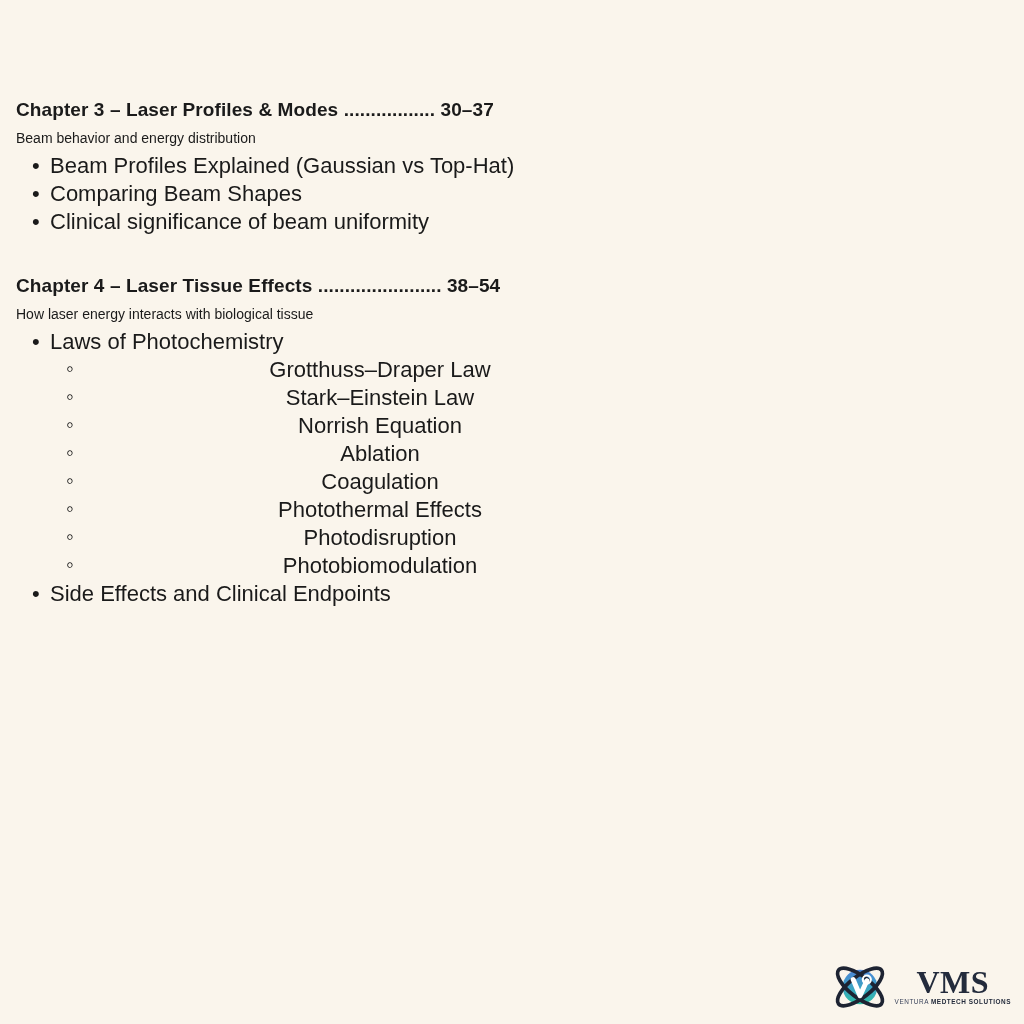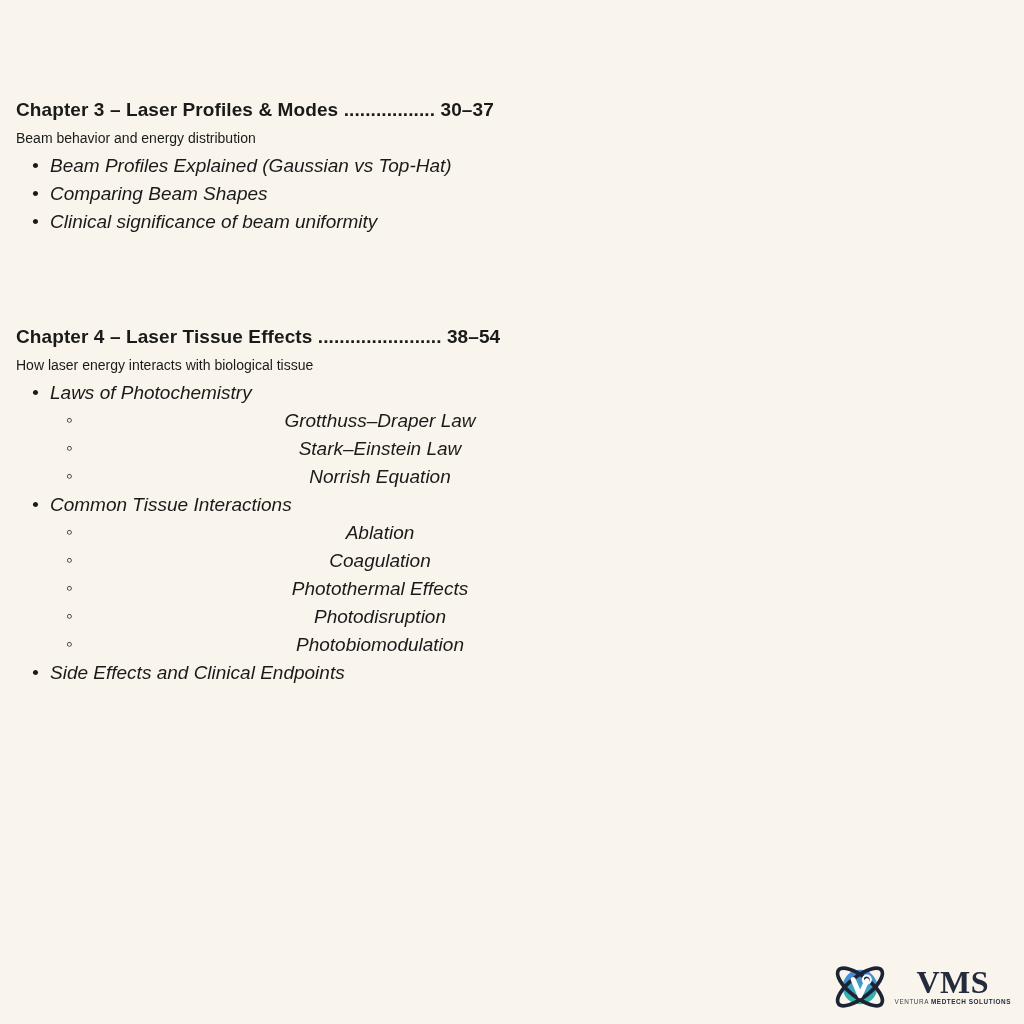--- a/index.html
+++ b/index.html
@@ -12,44 +12,43 @@
     position: relative;
     overflow: hidden;
   }
 
   .toc {
     position: absolute;
     left: 16px;
     top: 96px;
     width: 660px;
   }
-  .chapter + .chapter { margin-top: 87px; }
+  .chapter + .chapter { margin-top: 36px; }
 
   .chapter-heading {
     margin: 0;
     font-size: 19px;
     font-weight: 700;
     line-height: 28px;
     white-space: nowrap;
     letter-spacing: 0.1px;
   }
   .chapter-subtitle {
     font-size: 14px;
     line-height: 28px;
   }
   ul.toc-list {
     list-style: none;
     margin: 0;
     padding: 0;
   }
   ul.toc-list li {
-    font-size: 19px;
+    font-size: 22px;
     line-height: 28px;
     position: relative;
-    font-style: italic;
   }
   li.l1 { padding-left: 34px; }
   li.l1::before {
     content: "\2022";
     position: absolute;
     left: 16px;
     top: 0;
   }
   li.l2 { padding-left: 68px; text-align: center; }
   li.l2::before {
@@ -114,21 +113,20 @@
       <span>Chapter 4 – Laser Tissue Effects</span>
       <span>.......................</span>
       <span>38–54</span>
     </h2>
     <div class="chapter-subtitle">How laser energy interacts with biological tissue</div>
     <ul class="toc-list">
       <li class="l1">Laws of Photochemistry</li>
       <li class="l2">Grotthuss–Draper Law</li>
       <li class="l2">Stark–Einstein Law</li>
       <li class="l2">Norrish Equation</li>
-      <li class="l1">Common Tissue Interactions</li>
       <li class="l2">Ablation</li>
       <li class="l2">Coagulation</li>
       <li class="l2">Photothermal Effects</li>
       <li class="l2">Photodisruption</li>
       <li class="l2">Photobiomodulation</li>
       <li class="l1">Side Effects and Clinical Endpoints</li>
     </ul>
   </section>
 
 </main>

